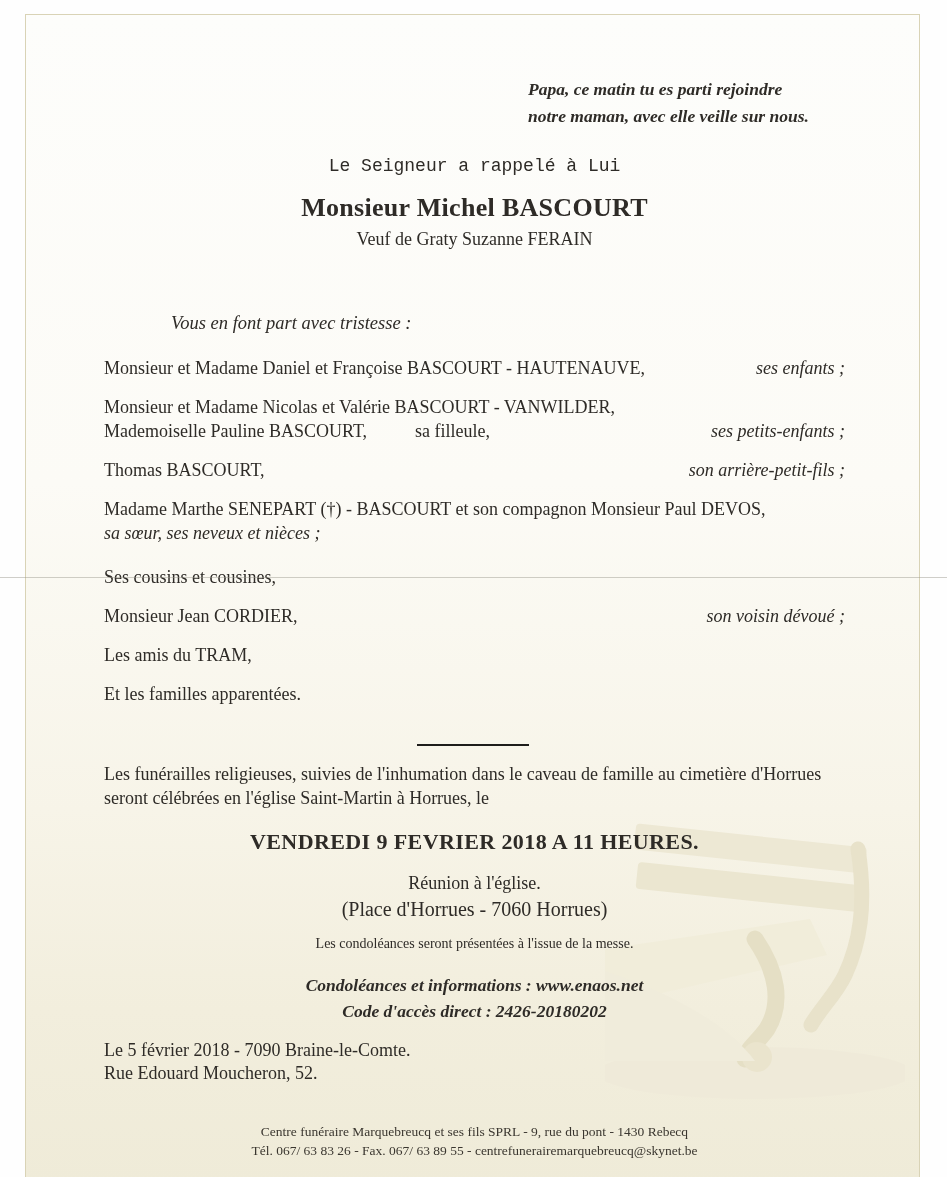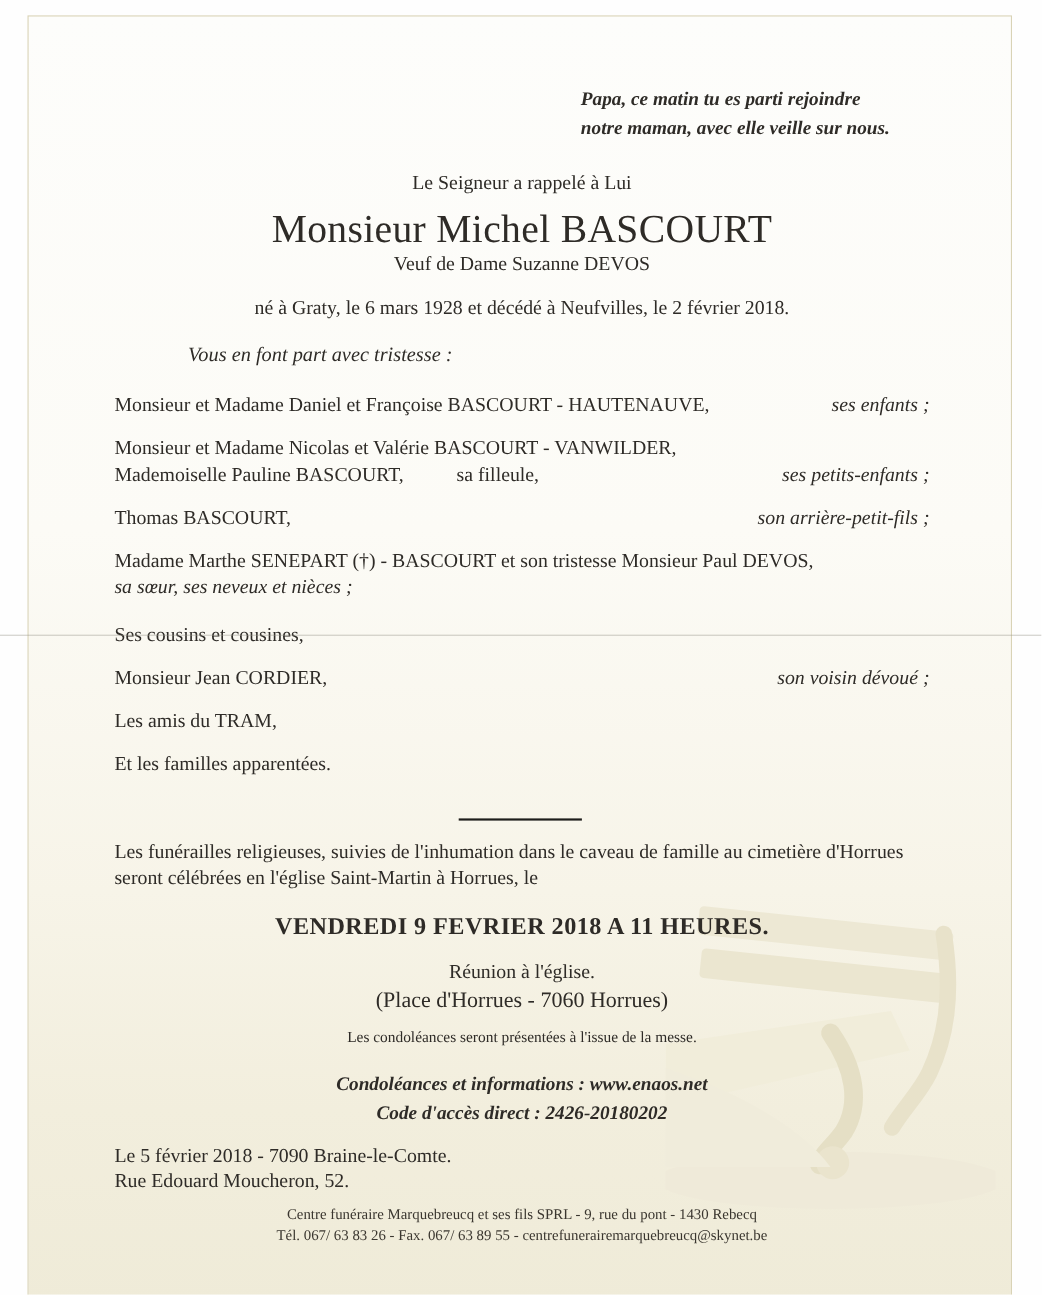--- a/index.html
+++ b/index.html
@@ -22,22 +22,22 @@
     position:absolute;left:0;top:577px;width:947px;height:1px;
     background:rgba(150,148,138,0.45);
   }
   .abs{position:absolute;left:78px;right:74px;}
   .center{text-align:center;}
   .epigraph{
     position:absolute;left:502px;top:61px;
     font-style:italic;font-weight:bold;
     font-size:17.5px;line-height:27px;white-space:nowrap;
   }
-  .intro{top:138px;font-size:18px;line-height:26px;}
-  .deceased{top:174px;font-size:36px;font-weight:normal;line-height:38px;letter-spacing:.3px;}
+  .intro{top:138px;font-size:18px;line-height:26px;font-family:Liberation Mono, monospace;}
+  .deceased{top:174px;font-size:26px;font-weight:bold;line-height:38px;letter-spacing:.3px;}
   .widower{top:212px;font-size:18px;line-height:24px;}
   .lifeline{top:252px;font-size:18px;line-height:24px;}
   .lead{top:296px;font-size:18.5px;line-height:24px;font-style:italic;padding-left:67px;}
   .family{top:341px;font-size:18px;line-height:24px;}
   .row{position:relative;margin-bottom:15px;}
   .row .relation{
     position:absolute;right:0;bottom:0;
     font-style:italic;white-space:nowrap;
   }
   .indent2{padding-left:67px;}
@@ -48,21 +48,21 @@
     position:absolute;left:50%;top:729px;width:112px;height:2px;
     margin-left:-56px;background:#1e1d1b;
   }
   .funeral-para{top:747px;font-size:18px;line-height:24px;}
   .funeral-date{top:812px;font-size:22px;font-weight:bold;line-height:30px;letter-spacing:.4px;}
   .meeting{top:856px;font-size:18px;line-height:24px;}
   .place{top:882px;font-size:20px;line-height:24px;}
   .condolences{top:917px;font-size:14px;line-height:24px;}
   .online{top:957px;font-size:17.5px;line-height:26px;font-weight:bold;font-style:italic;}
   .address{top:1024px;font-size:18px;line-height:23px;}
-  .footer{top:1080px;font-size:13.5px;line-height:18.5px;color:#3a362f;}
+  .footer{top:1108px;font-size:13.5px;line-height:18.5px;color:#3a362f;}
   .bench{position:absolute;right:14px;top:806px;width:300px;height:300px;pointer-events:none;}
 </style>
 </head>
 <body>
 
 <div class="page">
 
   <div class="card">
 
     <svg class="bench" viewBox="0 0 300 300">
@@ -78,22 +78,21 @@
       <path d="M0 150 C 60 170 120 200 150 240 L 0 240 Z" fill="#f0ecdb"></path>
     </svg>
 
     <div class="epigraph">
       <div>Papa, ce matin tu es parti rejoindre</div>
       <div>notre maman, avec elle veille sur nous.</div>
     </div>
 
     <div class="abs center intro">Le Seigneur a rappelé à Lui</div>
     <div class="abs center deceased">Monsieur Michel BASCOURT</div>
-    <div class="abs center widower">Veuf de Dame Suzanne DEVOS</div>
-    <div class="abs center lifeline">né à Graty, le 6 mars 1928 et décédé à Neufvilles, le 2 février 2018.</div>
+    <div class="abs center widower">Veuf de Graty Suzanne FERAIN</div>
 
     <div class="abs lead">Vous en font part avec tristesse :</div>
 
     <div class="abs family">
 
       <div class="row">
         <span>Monsieur et Madame Daniel et Françoise BASCOURT - HAUTENAUVE,</span>
         <span class="relation">ses enfants ;</span>
       </div>
 
@@ -104,21 +103,21 @@
         </div>
         <span class="relation">ses petits-enfants ;</span>
       </div>
 
       <div class="row">
         <span>Thomas BASCOURT,</span>
         <span class="relation">son arrière-petit-fils ;</span>
       </div>
 
       <div class="row mb20">
-        <div>Madame Marthe SENEPART (†) - BASCOURT et son tristesse Monsieur Paul DEVOS,</div>
+        <div>Madame Marthe SENEPART (†) - BASCOURT et son compagnon Monsieur Paul DEVOS,</div>
         <div class="right-only">sa sœur, ses neveux et nièces ;</div>
       </div>
 
       <div class="row">
         <span>Ses cousins et cousines,</span>
       </div>
 
       <div class="row">
         <span>Monsieur Jean CORDIER,</span>
         <span class="relation">son voisin dévoué ;</span>

